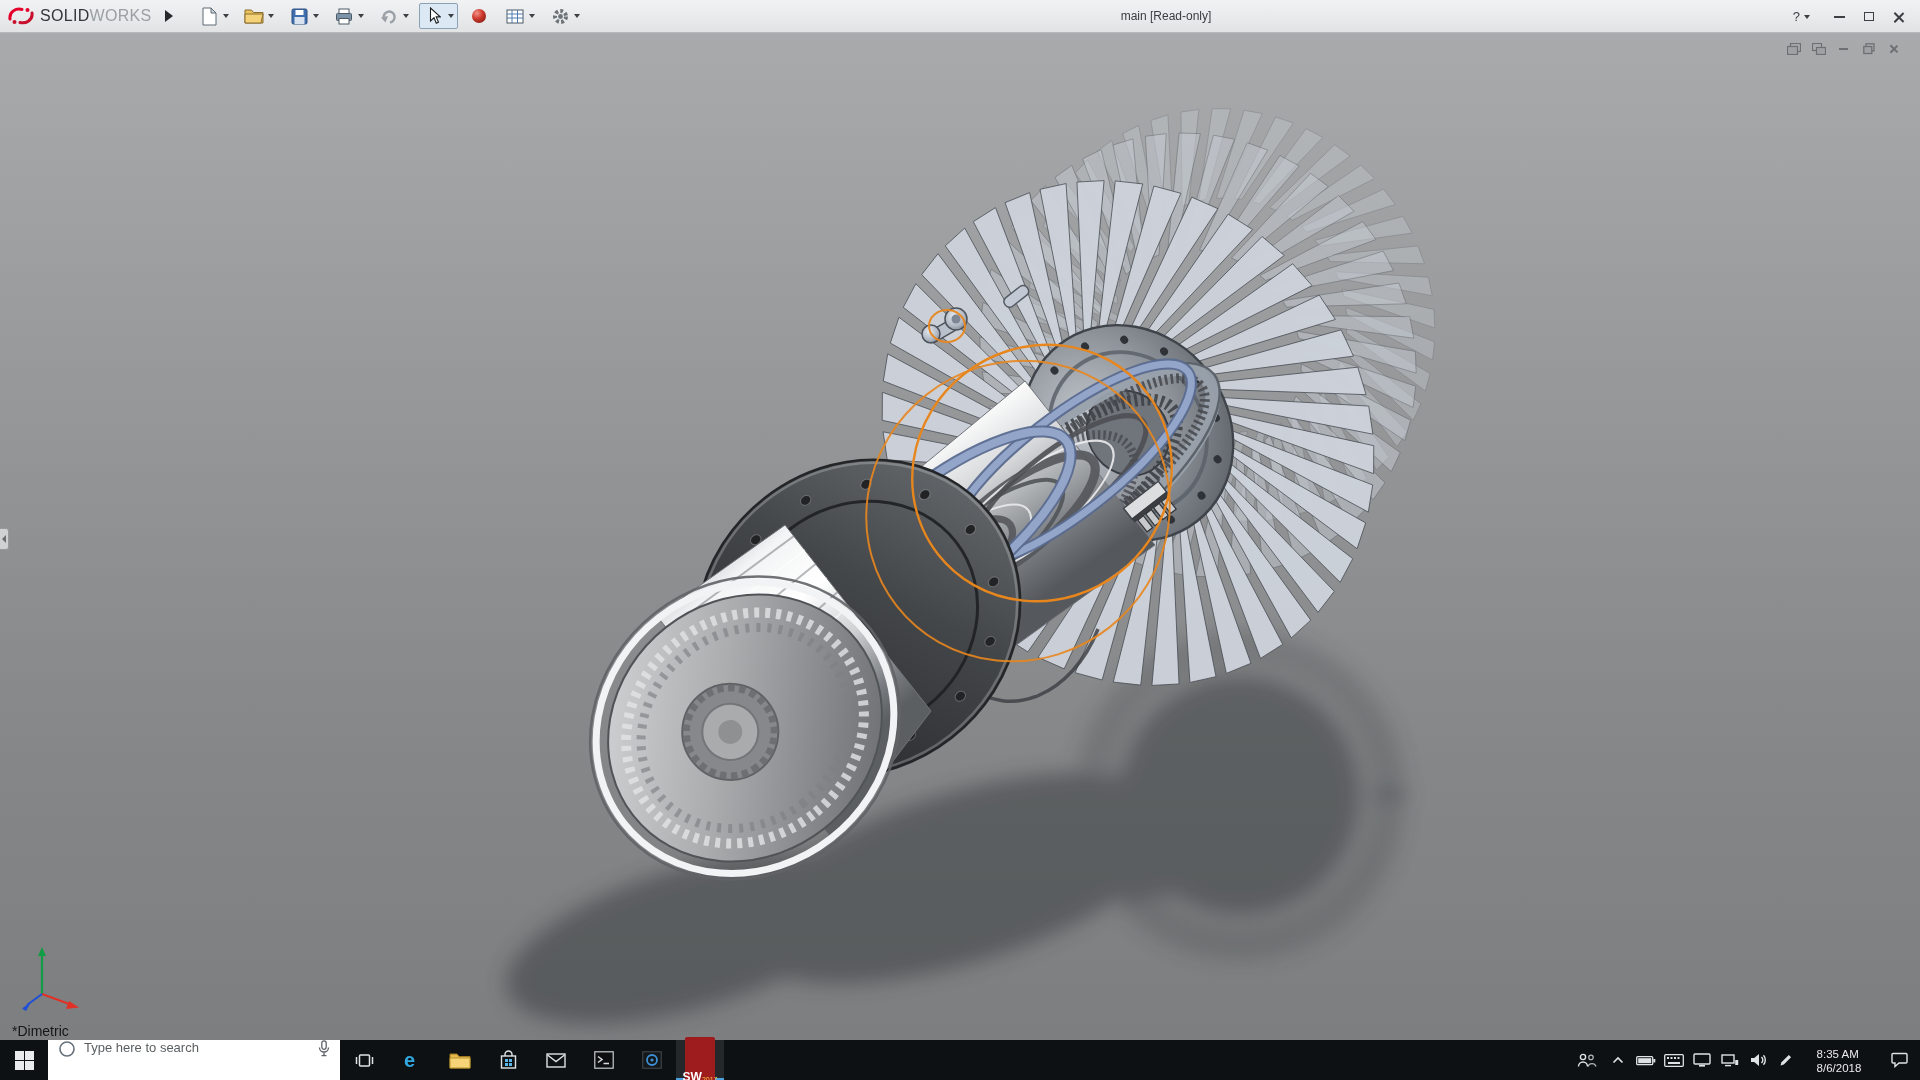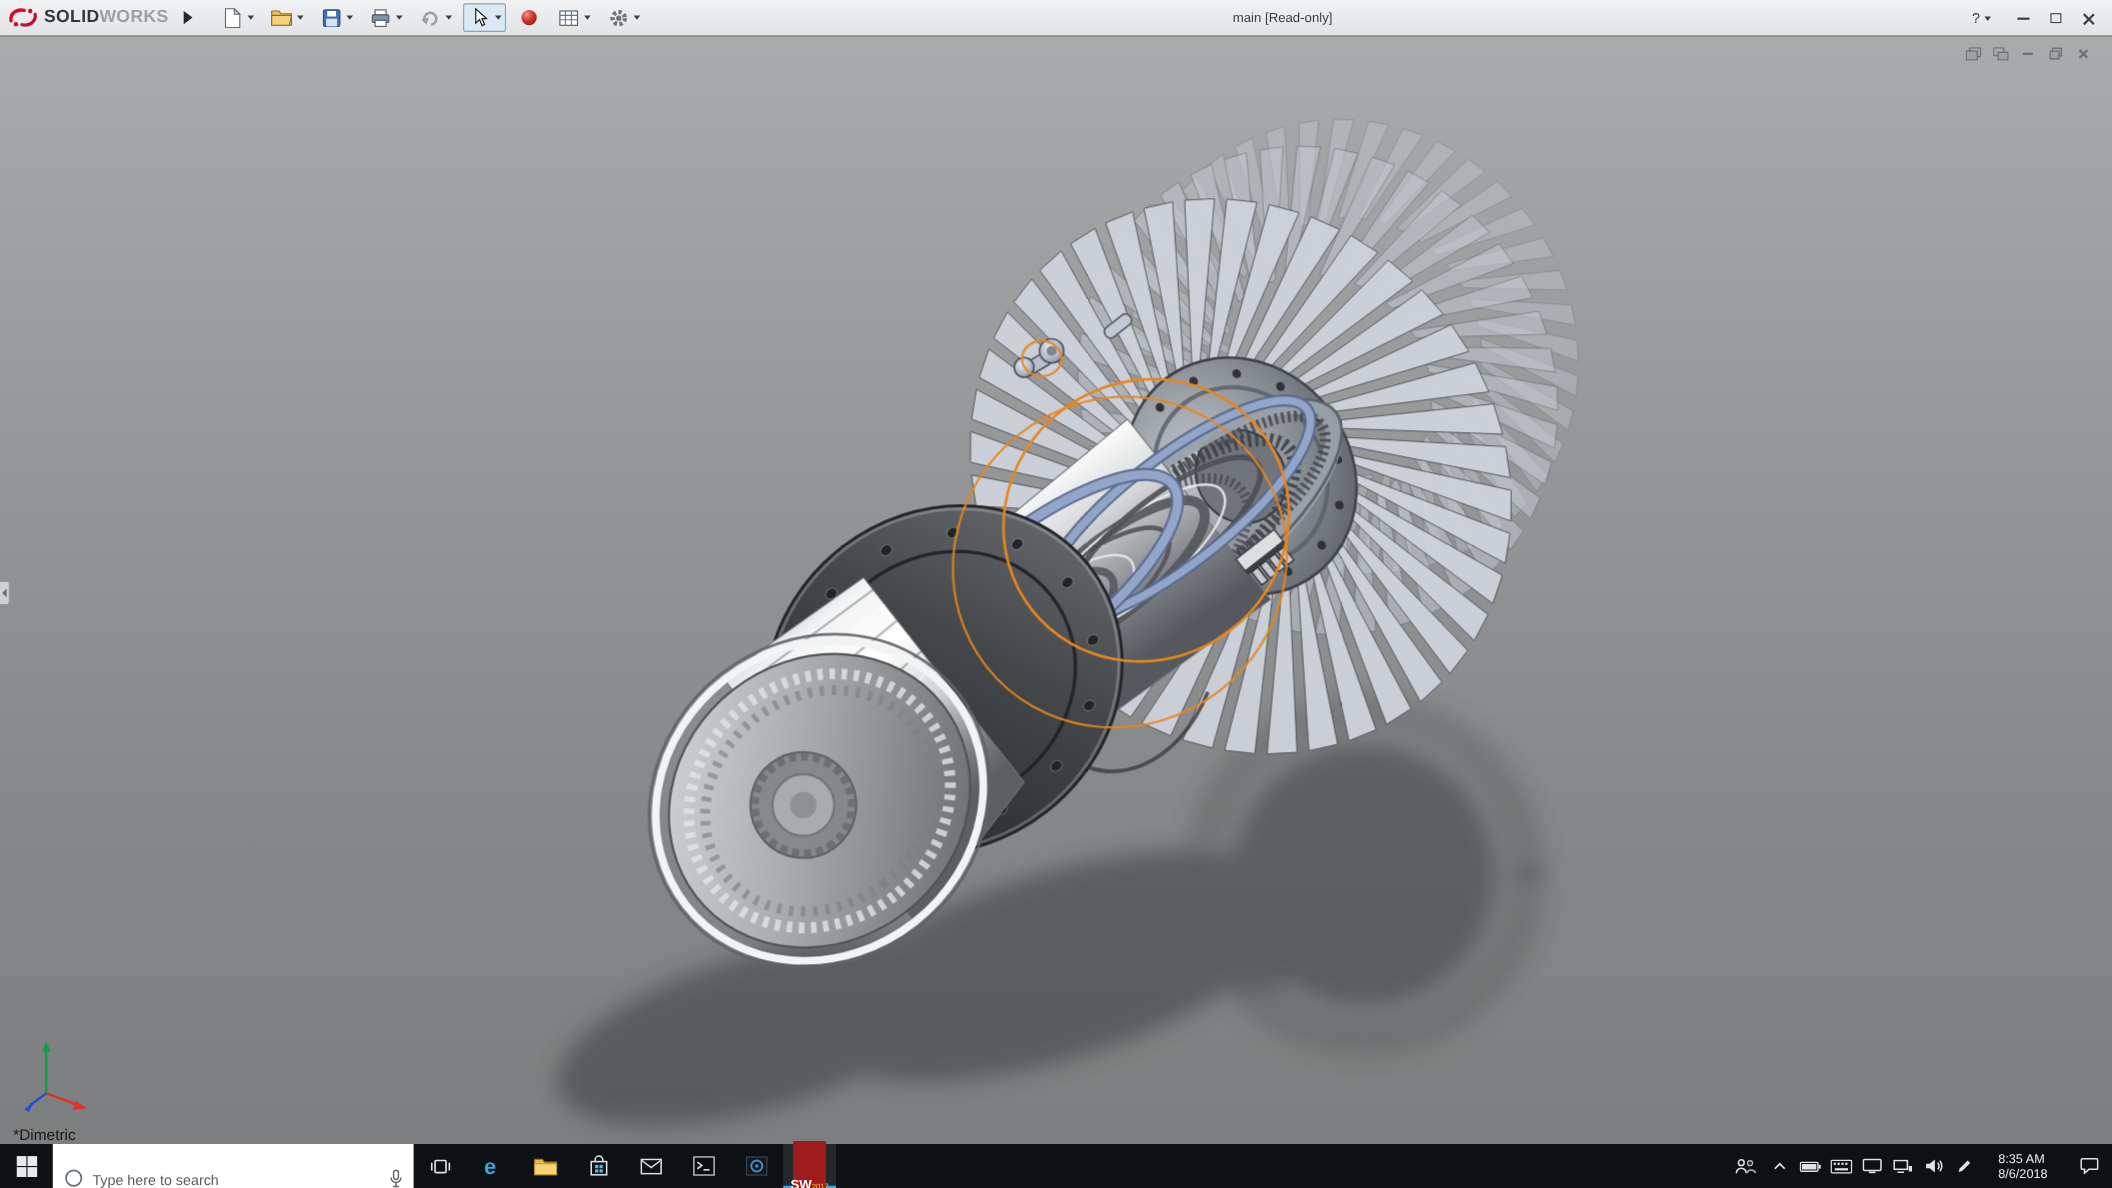--- a/index.html
+++ b/index.html
@@ -3,22 +3,22 @@
 <meta charset="utf-8">
 <style>
 *{margin:0;padding:0;box-sizing:border-box}
 html,body{width:1920px;height:1080px;overflow:hidden;font-family:"Liberation Sans",sans-serif;background:#000;-webkit-user-select:none;user-select:none}
 #app{position:relative;width:1920px;height:1080px}
 
 
 #titlebar{position:absolute;top:0;left:0;right:0;height:33px;background:linear-gradient(#f1f2f3,#e1e3e5);border-bottom:1px solid #b6b9bb;display:flex;align-items:center;z-index:30}
 .brand{display:flex;align-items:center;padding:0 8px 0 8px;gap:6px}
 .brand-text{font-size:16px;letter-spacing:.3px;white-space:nowrap}
-.brand-bold{font-weight:bold;color:#33373a}
-.brand-light{font-weight:bold;color:#9aa0a4}
+.brand-bold{font-weight:normal;color:#33373a}
+.brand-light{font-weight:normal;color:#9aa0a4}
 .flyout{width:0;height:0;border-left:8px solid #26292b;border-top:6px solid transparent;border-bottom:6px solid transparent;margin:0 18px 0 6px;cursor:pointer}
 .tbtn{display:flex;align-items:center;height:26px;padding:1px 3px;margin:0 3px;border-radius:2px;border:1px solid transparent;cursor:pointer}
 .tbtn .ticon{display:flex;align-items:center;justify-content:center;width:22px}
 .tbtn .dd{width:0;height:0;border-top:4px solid #3c4043;border-left:3.5px solid transparent;border-right:3.5px solid transparent;margin-left:3px}
 .tbtn.active{background:#dcE8f3;background:#dce8f3;border:1px solid #8aa2b8}
 #win-title{position:absolute;left:1166px;transform:translateX(-50%);top:0;height:34px;line-height:33px;font-size:12px;color:#3a3e41;white-space:nowrap}
 #tb-right{position:absolute;right:6px;top:0;height:33px;display:flex;align-items:center}
 .help{font-size:13px;color:#3c4043;margin-right:4px;cursor:pointer}
 .help-dd{width:0;height:0;border-top:4px solid #3c4043;border-left:3.5px solid transparent;border-right:3.5px solid transparent;margin-right:14px}
 .wbtn{width:30px;height:26px;display:flex;align-items:center;justify-content:center;cursor:pointer}
@@ -39,21 +39,21 @@
 .dc-x:before{transform:rotate(45deg)}.dc-x:after{transform:rotate(-45deg)}
 #view-label{position:absolute;left:12px;bottom:1px;font-size:14px;font-weight:normal;color:#161616;z-index:5}
 #left-tab{position:absolute;left:0;top:495px;width:9px;height:22px;background:#cfd1d3;border:1px solid #97999b;border-left:none;border-radius:0 3px 3px 0;display:flex;align-items:center;justify-content:center;cursor:pointer;z-index:5}
 #left-tab:after{content:"";width:0;height:0;border-right:4px solid #6a6c6e;border-top:4px solid transparent;border-bottom:4px solid transparent}
 #triad{position:absolute;left:14px;bottom:26px;z-index:5}
 
 
 #taskbar{position:absolute;top:1040px;left:0;width:1920px;height:40px;background:#0e1113;display:flex;align-items:stretch;color:#e8eaec;z-index:40}
 .tb-ico{width:48px;display:flex;align-items:center;justify-content:center;cursor:pointer}
 #start{width:48px}
-#searchbox{width:328px;background:#ffffff;display:flex;align-items:flex-end;padding:0 10px;gap:8px;cursor:text}
+#searchbox{width:292px;background:#ffffff;display:flex;align-items:flex-start;padding:0 10px;gap:8px;cursor:text}
 #searchbox .ph{font-size:13px;color:#5a5e61;flex:1;white-space:nowrap}
 .active-app{background:#24282b;box-shadow:inset 0 -2px 0 #4aa3e0}
 .sw-badge{width:30px;height:46px;background:#9e1b1e;border-radius:2px;display:flex;align-items:flex-end;justify-content:center;line-height:1}
 .sw-badge .l1{color:#ffffff;font-weight:bold;font-size:12px}
 .sw-badge .l2{color:#f5c542;font-size:7px;margin-top:1px}
 .tray{margin-left:auto;display:flex;align-items:center}
 .tray-ico{width:28px;height:40px;display:flex;align-items:center;justify-content:center;cursor:pointer}
 .tray-ico.wide{width:34px}
 #clock{width:78px;text-align:left;font-size:11.5px;line-height:14px;cursor:default;padding-top:1px}
 #action-center{width:42px}

